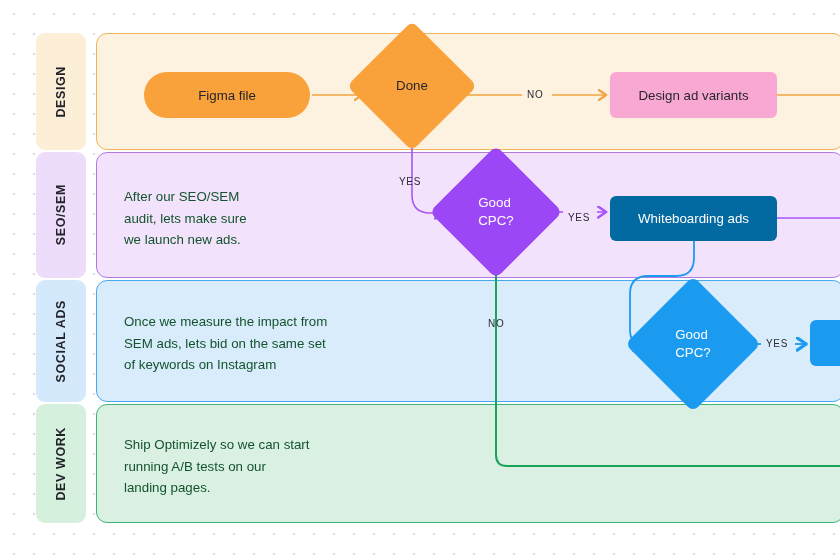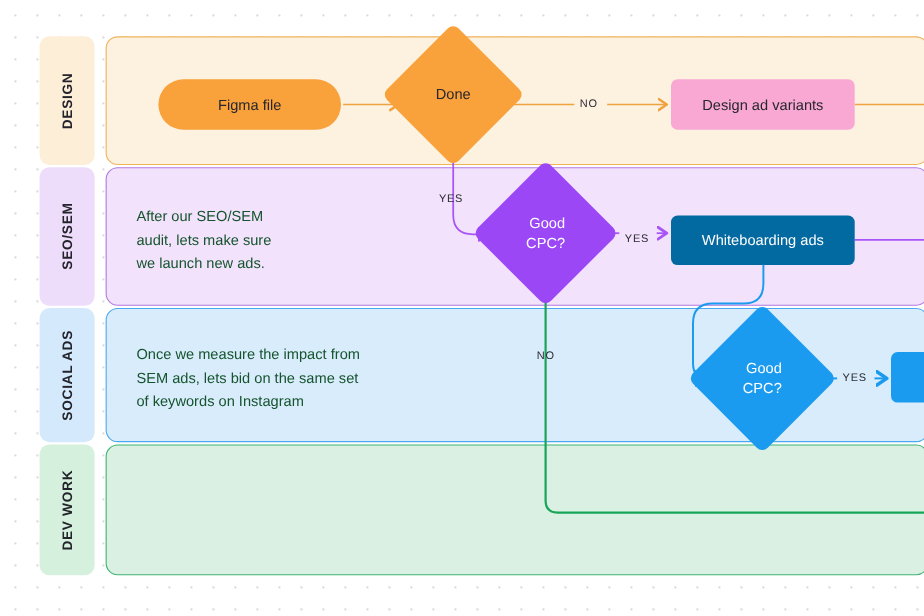--- a/index.html
+++ b/index.html
@@ -107,21 +107,21 @@
   }
   .diamond .dshape {
     position: absolute; inset: 0;
     transform: rotate(45deg);
     border-radius: 7px;
   }
   .diamond .dtext {
     position: relative;
     font-size: 13.3px;
     line-height: 18px;
-    text-align: right;
+    text-align: left;
     white-space: pre-line;
   }
   .d-done  { left: 366px; top: 40px;  width: 92px; height: 92px; }
   .d-done  .dshape { background: #f9a13a; }
   .d-done  .dtext  { color: #26262c; }
 
   .d-cpc1  { left: 449px; top: 165px; width: 94px; height: 94px; }
   .d-cpc1  .dshape { background: #9b47f5; }
   .d-cpc1  .dtext  { color: #ffffff; }
 
@@ -177,20 +177,23 @@
     </div>
     <div class="lane-body"></div>
   </div>
 
   <div class="lane-note note-seo">After our SEO/SEM
 audit, lets make sure
 we launch new ads.</div>
   <div class="lane-note note-social">Once we measure the impact from
 SEM ads, lets bid on the same set
 of keywords on Instagram</div>
+  <div class="lane-note note-dev">Ship Optimizely so we can start
+running A/B tests on our
+landing pages.</div>
 
   <svg class="edges" viewBox="0 0 840 560">
     <defs>
       <marker id="ar-orange" markerWidth="9" markerHeight="9" refX="5.5" refY="4" orient="auto">
         <path d="M0.6,0.6 L5.6,4 L0.6,7.4" fill="none" stroke="#f0a23f" stroke-width="1.5" stroke-linecap="round" stroke-linejoin="round"></path>
       </marker>
       <marker id="ar-purple" markerWidth="9" markerHeight="9" refX="5.5" refY="4" orient="auto">
         <path d="M0.6,0.6 L5.6,4 L0.6,7.4" fill="none" stroke="#a855f7" stroke-width="1.6" stroke-linecap="round" stroke-linejoin="round"></path>
       </marker>
       <marker id="ar-blue" markerWidth="9" markerHeight="9" refX="5.5" refY="4" orient="auto">

